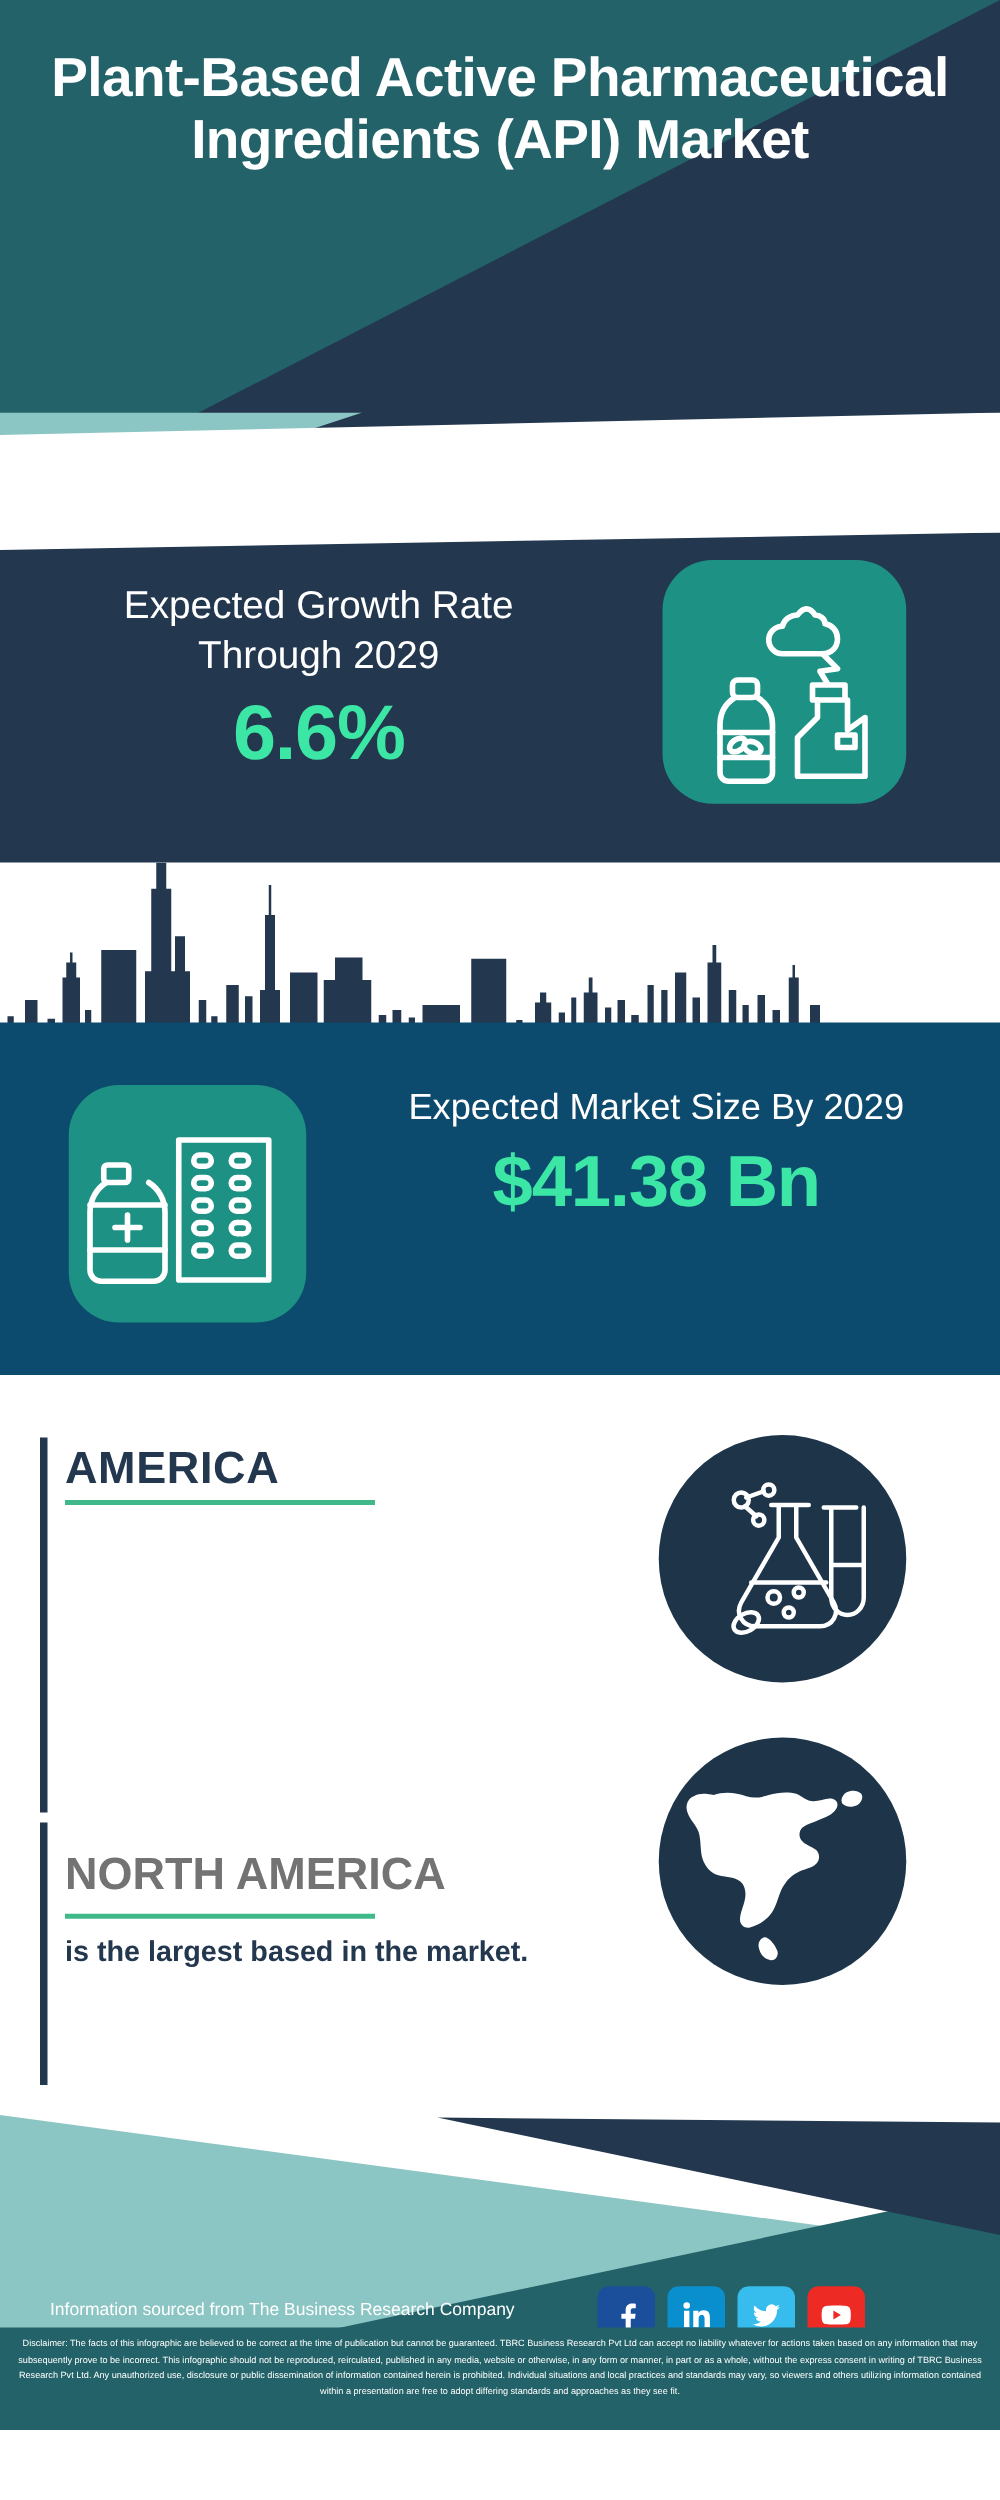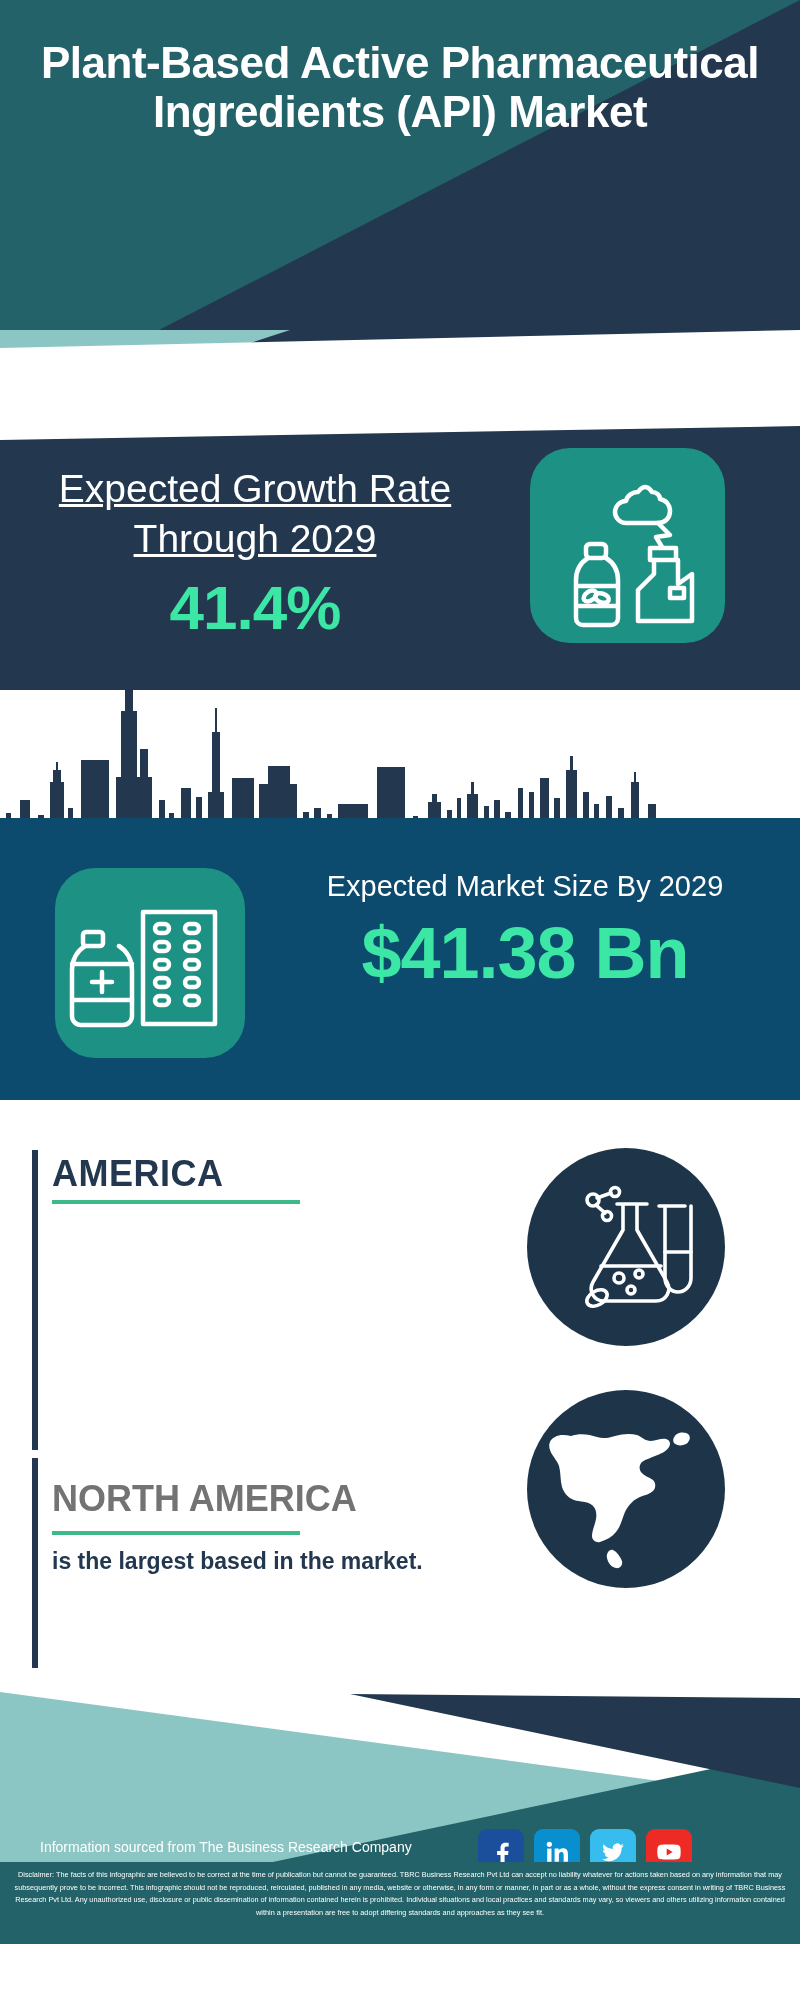--- a/index.html
+++ b/index.html
@@ -30,21 +30,21 @@
 
   
   .growth {
     position:absolute; left:0; top:426px; width:800px; height:264px;
     background:#23374e; z-index:1;
   }
   .growth-text {
     position:absolute; left:40px; top:38px; width:430px;
     text-align:center; color:#ffffff;
   }
-  .growth-label { font-size:39px; line-height:1.28; font-weight:normal;text-decoration:underline; }
+  .growth-label { font-size:31px; line-height:1.28; font-weight:normal; }
   .growth-value { font-size:62px; font-weight:bold; color:#3ce6a4; margin-top:8px; letter-spacing:-1px; }
   .growth-icon {
     position:absolute; right:75px; top:22px;
     width:195px; height:195px; border-radius:40px;
     background:#1d9183;
   }
 
   
   .sky-wrap { position:absolute; left:0; top:690px; width:800px; height:170px; background:#ffffff; overflow:hidden; }
   .sky-wrap svg { display:block; }
@@ -53,21 +53,21 @@
     position:absolute; left:0; top:818px; width:800px; height:282px;
     background:#0c4a6e; z-index:1;
   }
   .market-icon {
     position:absolute; left:55px; top:50px;
     width:190px; height:190px; border-radius:40px;
     background:#1d9183;
   }
   .market-text { position:absolute; left:290px; top:50px; width:470px; text-align:center; color:#fff; }
   .market-label { font-size:29px; line-height:1.3; }
-  .market-value { font-size:72px; font-weight:bold; color:#3ce6a4; margin-top:6px; letter-spacing:-1px;text-align:center; }
+  .market-value { font-size:58px; font-weight:bold; color:#3ce6a4; margin-top:6px; letter-spacing:-1px;text-align:center; }
 
   
   .body-sec { position:absolute; left:0; top:1100px; width:800px; height:580px; background:#ffffff; }
   .bar { position:absolute; width:6px; background:#23374e; }
   .bar-driver { left:32px; top:1150px; height:300px; }
   .bar-region { left:32px; top:1458px; height:210px; }
 
   .driver-h {
     position:absolute; left:52px; top:1153px;
     font-size:36px; font-weight:bold; color:#23374e; letter-spacing:0.5px;
@@ -133,21 +133,21 @@
     <polygon points="0,0 290,0 0,95" fill="#8cc6c4"></polygon>
   </svg>
 
   <svg class="white-band" width="800" height="110" viewBox="0 0 800 110">
     <polygon points="0,18 800,0 800,96 0,110" fill="#ffffff"></polygon>
   </svg>
 
   <div class="growth">
     <div class="growth-text">
       <div class="growth-label">Expected Growth Rate Through 2029</div>
-      <div class="growth-value">41.4%</div>
+      <div class="growth-value">6.6%</div>
     </div>
     <div class="growth-icon">
       <svg width="195" height="195" viewBox="0 0 195 195">
         <g fill="none" stroke="#ffffff" stroke-width="4.5" stroke-linejoin="round" stroke-linecap="round">
           <path d="M108 44c-6 0-11 4-12 9-6 0-11 5-11 11 0 6 5 11 11 11h32c7 0 12-5 12-12 0-6-4-11-10-12 0-4-4-7-8-7-3-5-8-8-14 0z"></path>
           <path d="M128 75l12 12-14 2 6 10"></path>
           <rect x="56" y="96" width="20" height="14" rx="4"></rect>
           <path d="M58 110c-8 5-12 13-12 22v38c0 4 3 7 7 7h28c4 0 7-3 7-7v-38c0-9-4-17-12-22"></path>
           <path d="M46 138h42"></path>
           <path d="M46 158h42"></path>

